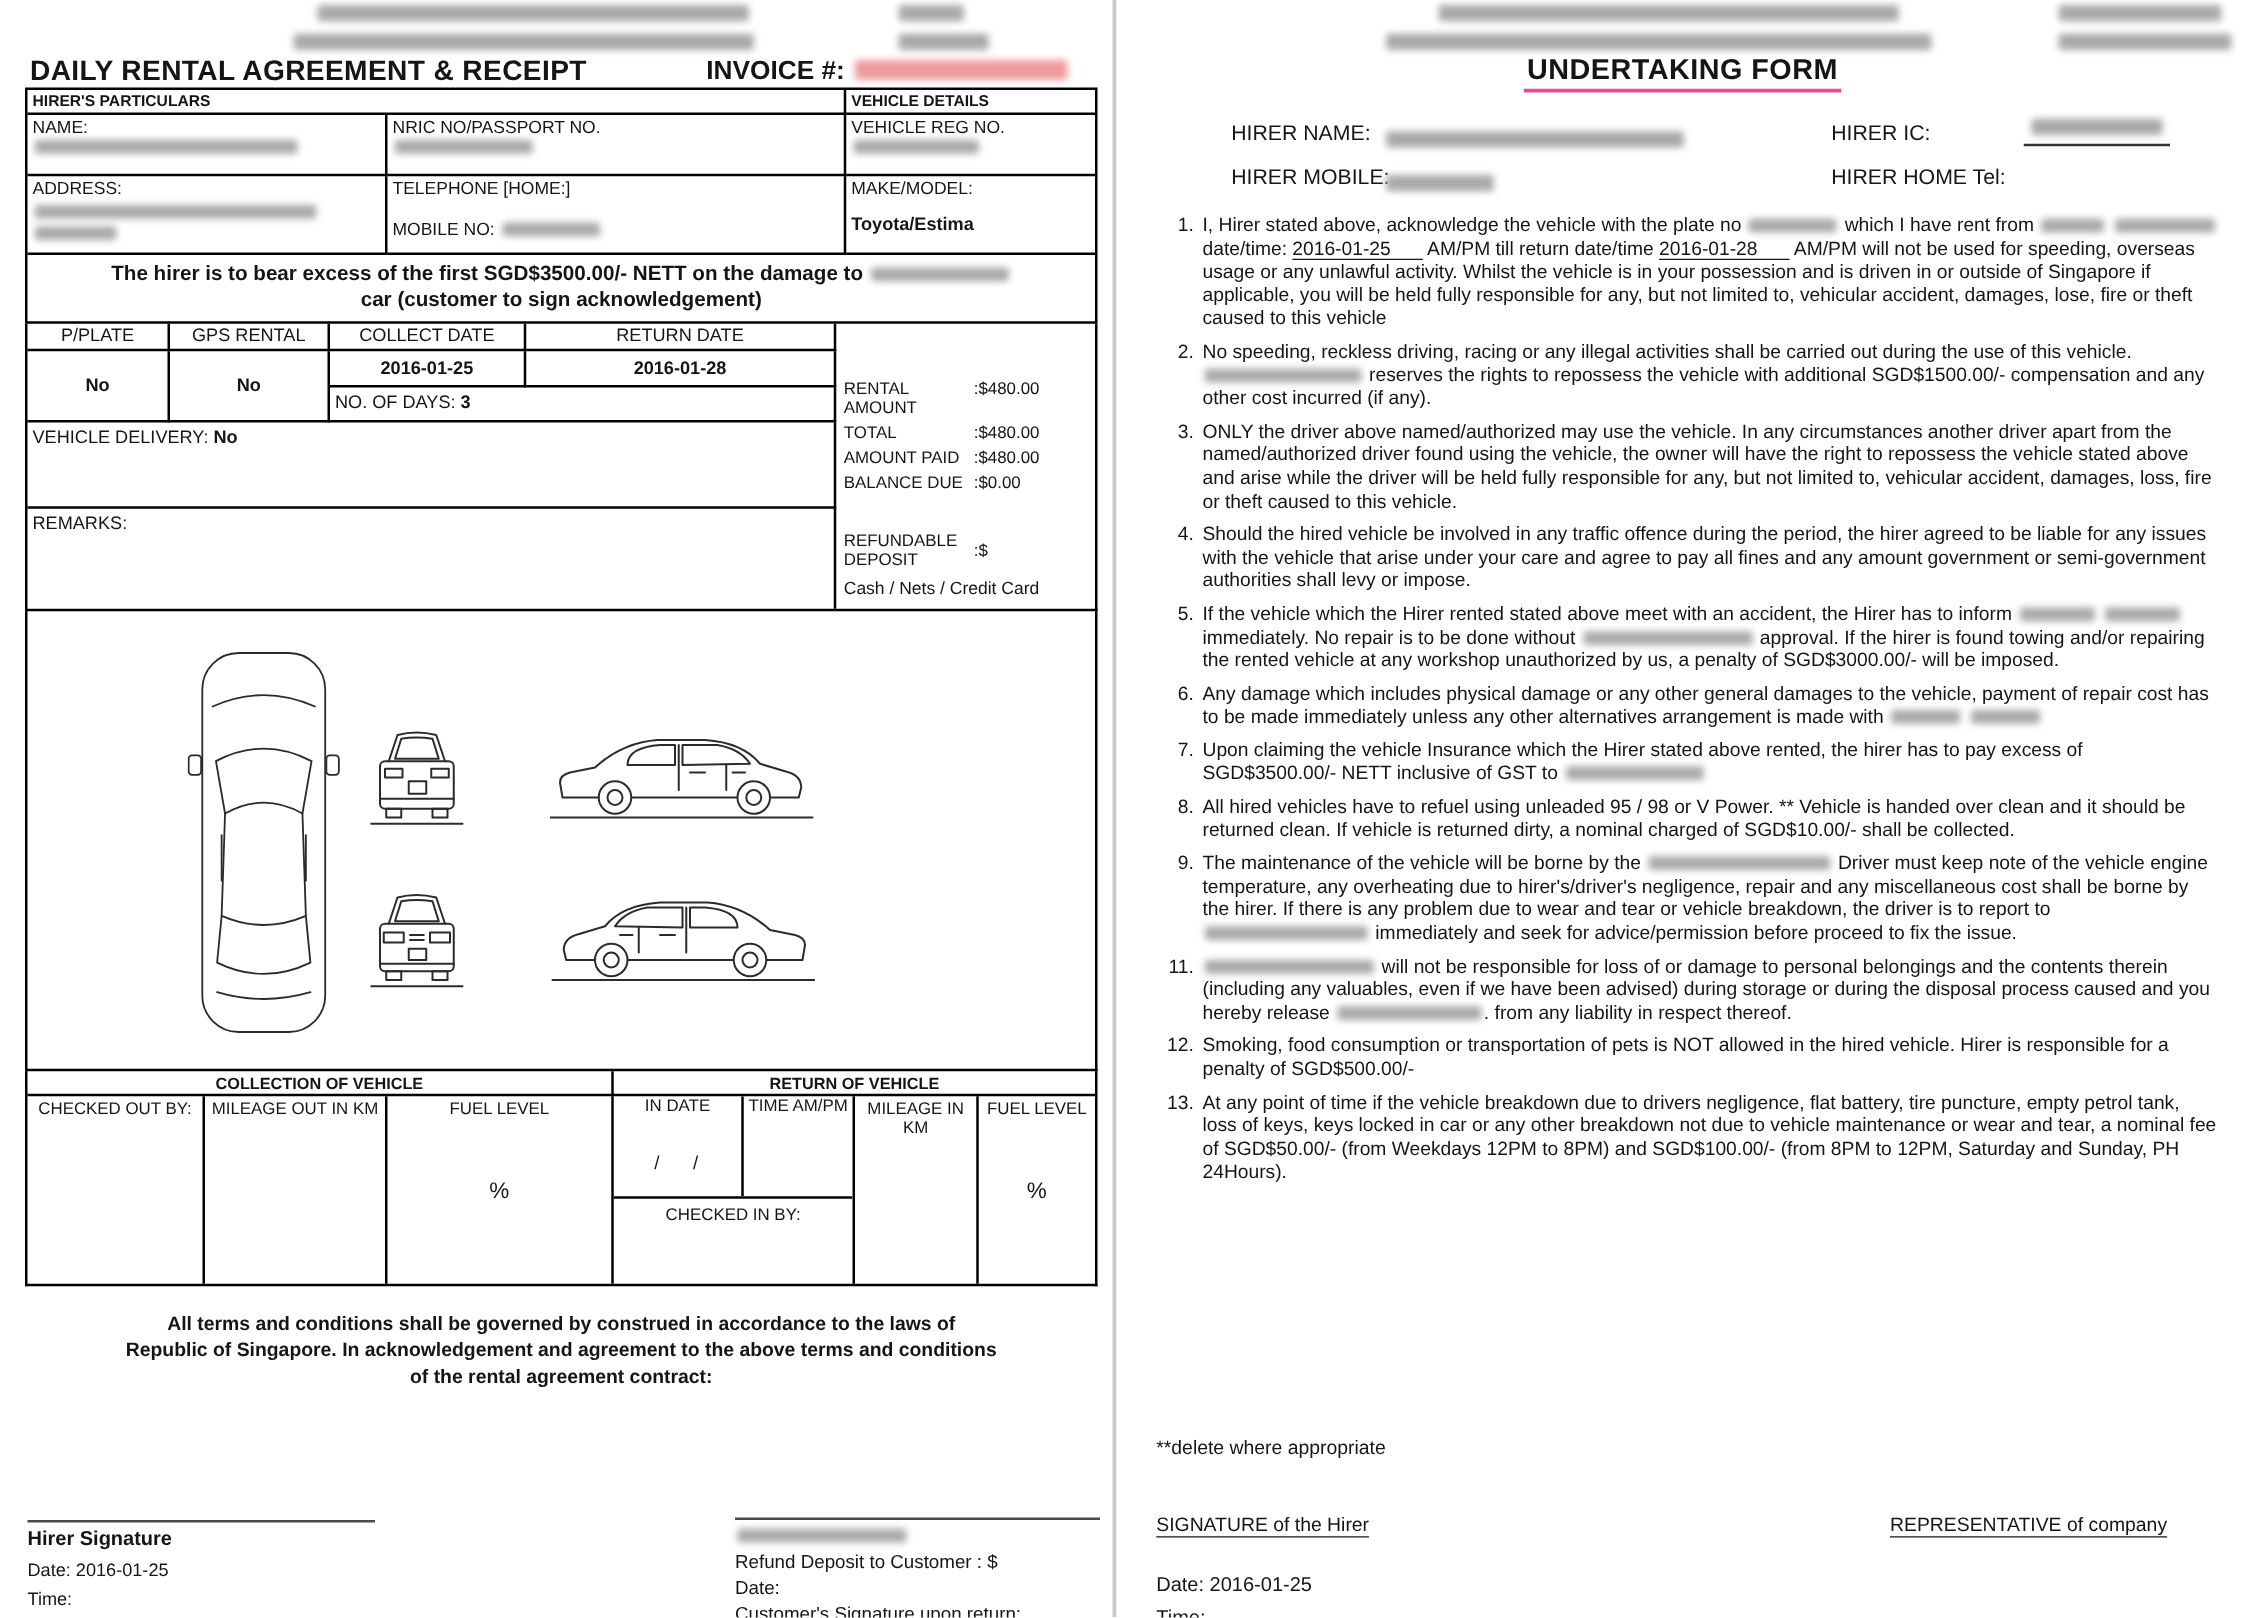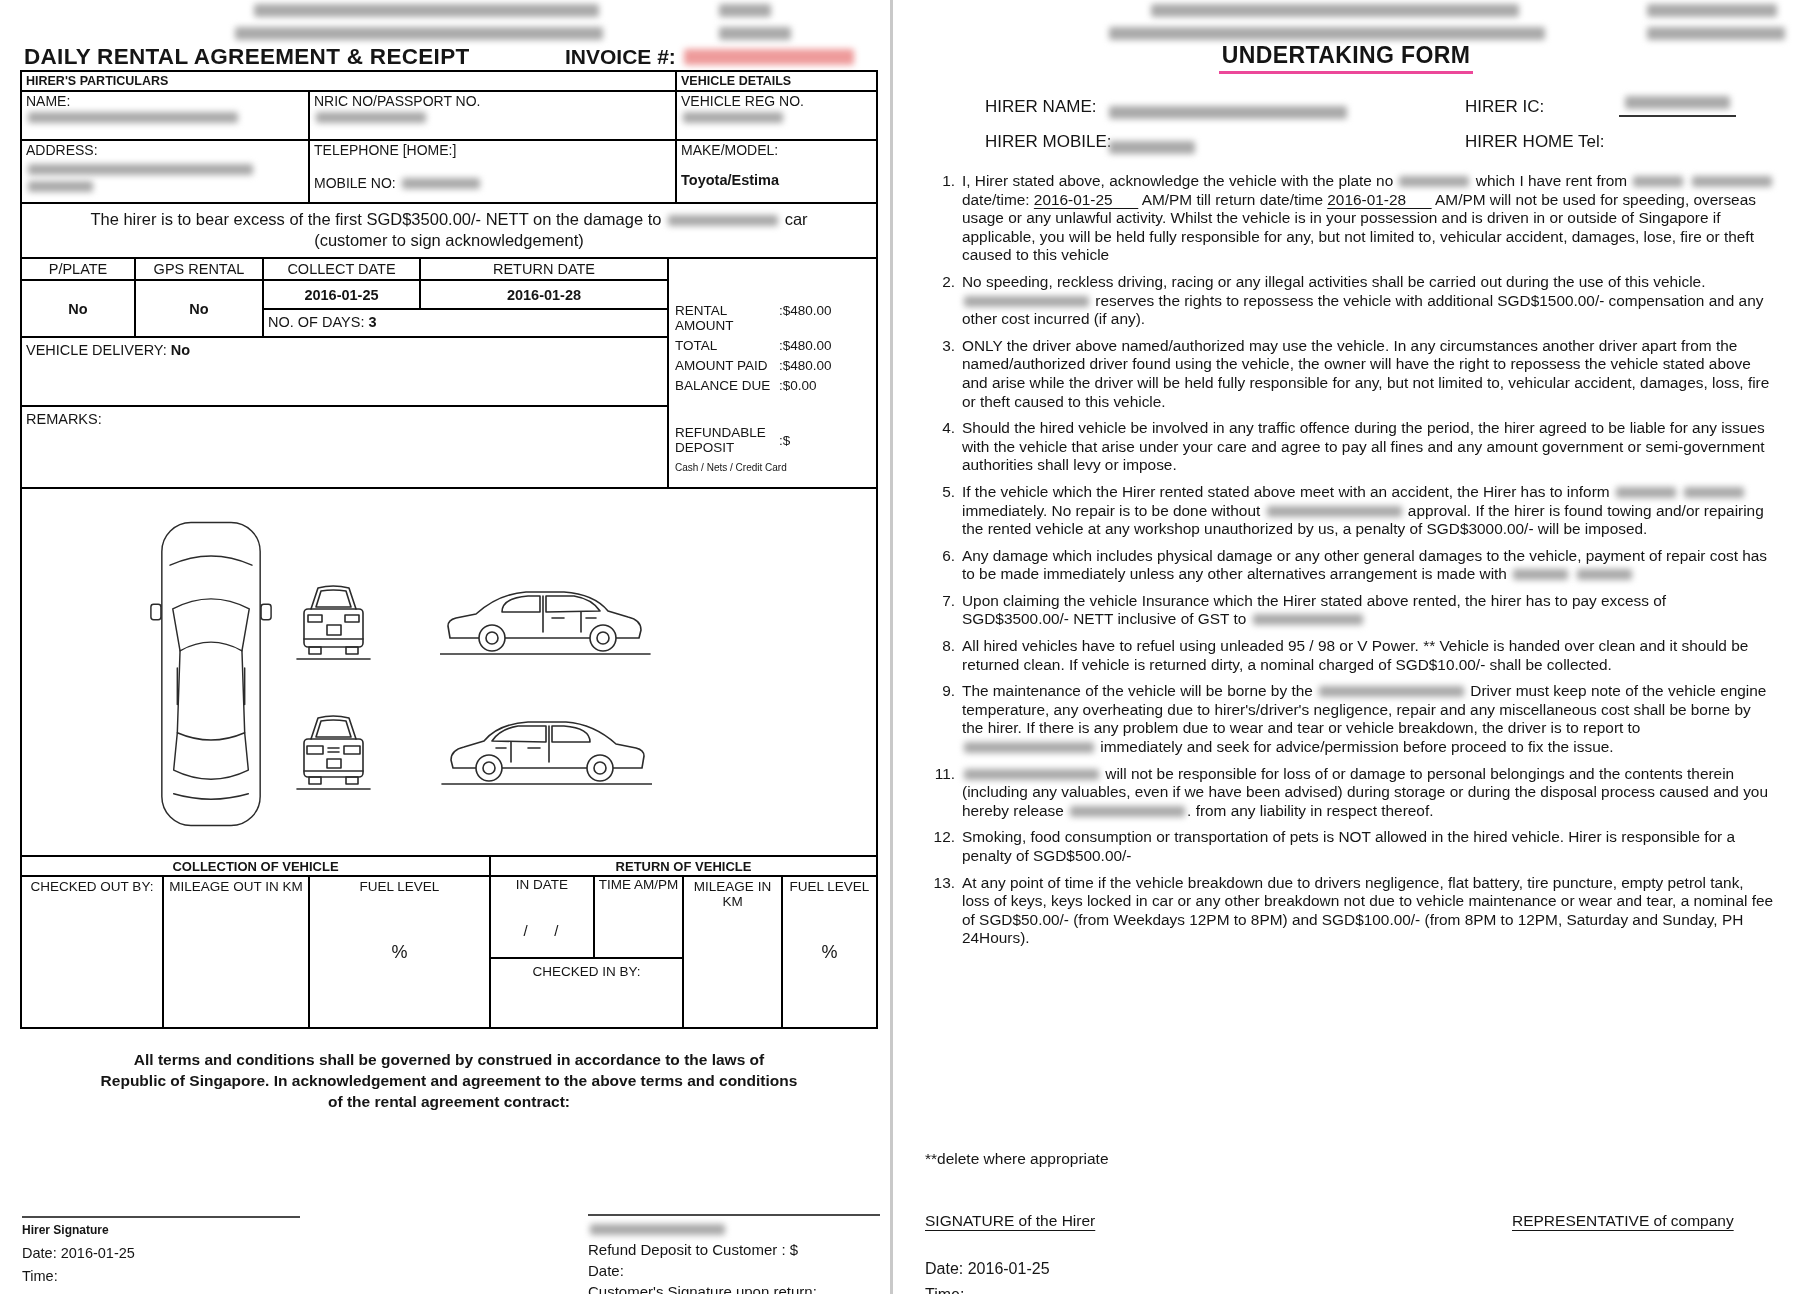--- a/index.html
+++ b/index.html
@@ -45,30 +45,30 @@
   .c { border-right: 2px solid #000; border-bottom: 2px solid #000; padding: 1px 4px; font-size: 14px; overflow: hidden; }
   .nbr { border-right: none !important; }
   .nbb { border-bottom: none !important; }
   .b { font-weight: bold; }
   .sec { font-size: 12.5px; font-weight: bold; padding-top: 2px; }
 
   .tblA { grid-template-columns: 288px 367px 1fr; grid-template-rows: 20px 49px 63px auto; }
   .tblB { grid-template-columns: 114px 128px 157px 248px 1fr; grid-template-rows: 22px 29px 28px 69px 80px; }
 
   .fld-label { font-size: 14px; }
-  .excess { grid-column: 1 / -1; padding: 5px 58px 6px; font-size: 16.5px; font-weight: normal; line-height: 21px; text-align: center; }
+  .excess { grid-column: 1 / -1; padding: 5px 58px 6px; font-size: 16.5px; font-weight: bold; line-height: 21px; text-align: center; }
 
   .bhdr { font-size: 14.5px; display:flex; align-items:center; justify-content:center; }
   .bval { font-size: 14.5px; font-weight: bold; display:flex; align-items:center; justify-content:center; }
 
   
   .charges { padding: 44px 5px 0 6px; font-size: 13.5px; }
   .chrow { display: grid; grid-template-columns: 104px auto; margin-bottom: 5px; }
   .chref { display: grid; grid-template-columns: 104px auto; align-items: center; margin-top: 32px; line-height: 15px; }
-  .paymeth { font-size: 10px; margin-top: 7px; }
+  .paymeth { font-size: 14px; margin-top: 7px; }
 
   
   .carbox { height: 368px; border: 2px solid #000; border-top: none; position: relative; }
   .carbox svg { position: absolute; }
   .car { stroke: #2b2b2b; fill: none; stroke-width: 1.6; stroke-linejoin: round; stroke-linecap: round; }
   .car .fw { fill: #fff; }
 
   
   .tblC { grid-template-columns: 142px 146px 181px 193px 99px 1fr; }
   .tblC .hcell { font-size: 13px; font-weight: bold; text-align: center; padding: 2px 0 1px; }
@@ -78,21 +78,21 @@
   .inret .r1 { display: grid; grid-template-columns: 104px 1fr; }
   .inret .r1 > div { padding-top: 0; }
   .inret .idate { border-right: 2px solid #000; }
   .slashes { margin-top: 30px; font-size: 15px; letter-spacing: 2px; }
   .chkin { border-top: 2px solid #000; padding-top: 5px; font-size: 13.5px; text-align: center; }
 
   .terms { width: 700px; margin: 20px auto 0; text-align: center; font-weight: bold; font-size: 15.5px; line-height: 21px; }
 
   
   .sigL { position: absolute; top: 1216px; left: 2px; width: 278px; border-top: 2px solid #4a4a4a; padding-top: 5px; }
-  .sigL .nm { font-size: 12px; font-weight: bold; }
+  .sigL .nm { font-size: 16px; font-weight: bold; }
   .sigL .dt { font-size: 14.5px; margin-top: 8px; }
   .sigL .tm { font-size: 14.5px; margin-top: 7px; }
   .sigR { position: absolute; top: 1214px; left: 568px; width: 292px; border-top: 2px solid #4a4a4a; padding-top: 4px; font-size: 15px; }
   .sigR > div { margin-bottom: 4px; }
 
   
   .uf-title { position: absolute; top: 42px; left: 0; width: 100%; text-align: center; }
   .uf-title span { display: inline-block; font-size: 23px; font-weight: bold; letter-spacing: .4px; border-bottom: 3px solid #ec4899; padding: 0 3px 2px; }
 
   .info-label { position: absolute; font-size: 17px; white-space: nowrap; }

